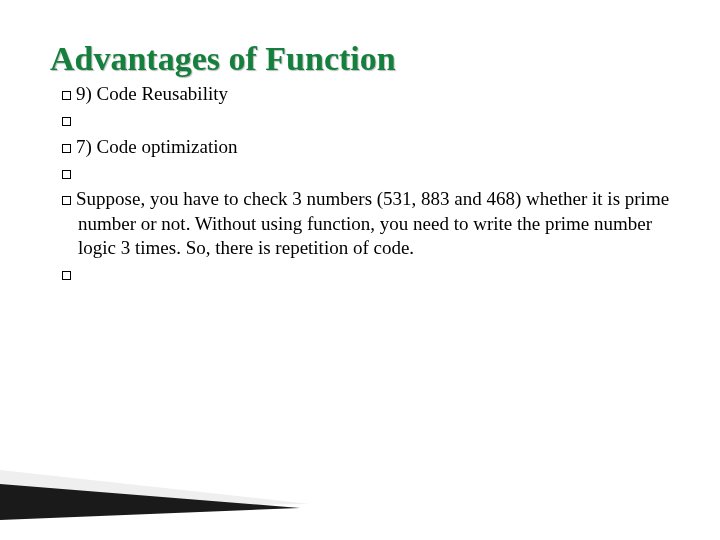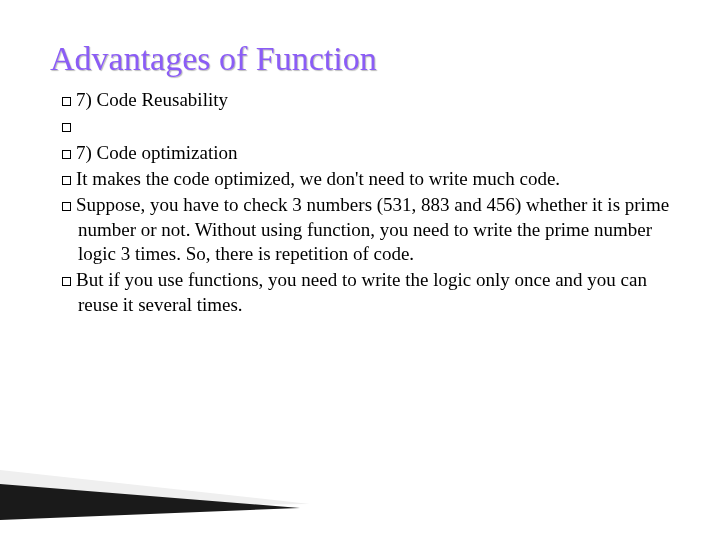--- a/index.html
+++ b/index.html
@@ -15,24 +15,24 @@
   }
   .slide {
     position: relative;
     width: 720px;
     height: 540px;
     padding: 30px 50px 0 50px;
     box-sizing: border-box;
   }
   .title {
     font-size: 34px;
-    font-weight: normal;
-    color: #8b5cf6;
+    font-weight: bold;
+    color: #15803d;
     text-shadow: 1px 1px 1px #bbb;
-    margin: 10px 0 10px 0;
+    margin: 10px 0 4px 0;
   }
   .body {
     font-size: 19px;
     line-height: 1.28;
     color: #000;
   }
   .para {
     margin: 0 0 2px 0;
     padding-left: 28px;
     text-indent: -16px;
@@ -56,26 +56,26 @@
   }
 </style>
 </head>
 <body>
 
 <div class="slide">
 
   <div class="title">Advantages of Function</div>
 
   <div class="body">
-    <p class="para"><span class="bullet-box"></span><span>7) Code Reusability</span></p>
+    <p class="para"><span class="bullet-box"></span><span>9) Code Reusability</span></p>
     <p class="para"><span class="bullet-box"></span></p>
     <p class="para"><span class="bullet-box"></span><span>7) Code optimization</span></p>
-    <p class="para"><span class="bullet-box"></span><span>It makes the code optimized, we don't need to write much code.</span></p>
-    <p class="para"><span class="bullet-box"></span><span>Suppose, you have to check 3 numbers (531, 883 and 456) whether it is prime number or not. Without using function, you need to write the prime number logic 3 times. So, there is repetition of code.</span></p>
-    <p class="para"><span class="bullet-box"></span><span>But if you use functions, you need to write the logic only once and you can reuse it several times.</span></p>
+    <p class="para"><span class="bullet-box"></span></p>
+    <p class="para"><span class="bullet-box"></span><span>Suppose, you have to check 3 numbers (531, 883 and 468) whether it is prime number or not. Without using function, you need to write the prime number logic 3 times. So, there is repetition of code.</span></p>
+    <p class="para"><span class="bullet-box"></span></p>
   </div>
 
   <svg class="decor" viewBox="0 0 320 60" preserveAspectRatio="none">
     <polygon points="0,10 310,44 0,48" fill="#efefef"></polygon>
     <polygon points="0,24 300,48 0,60" fill="#1a1a1a"></polygon>
   </svg>
 
 </div>
 
 </body></html>

